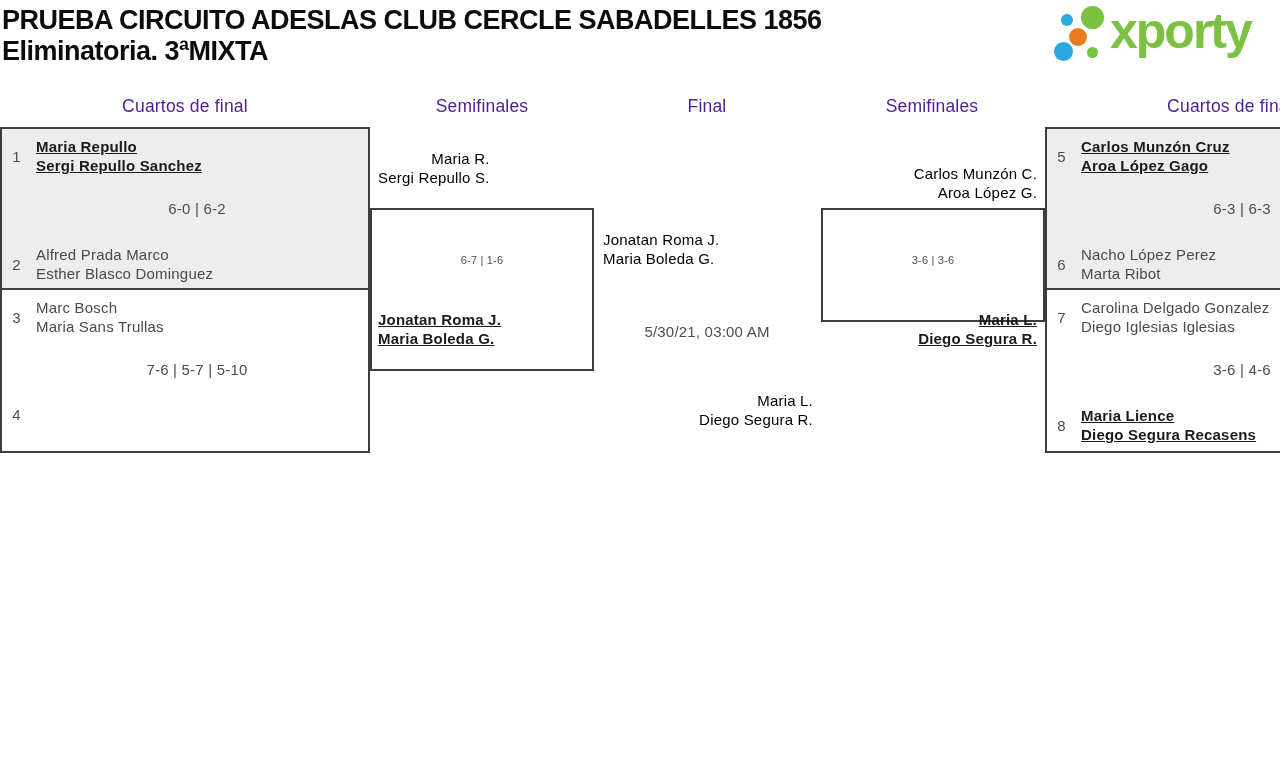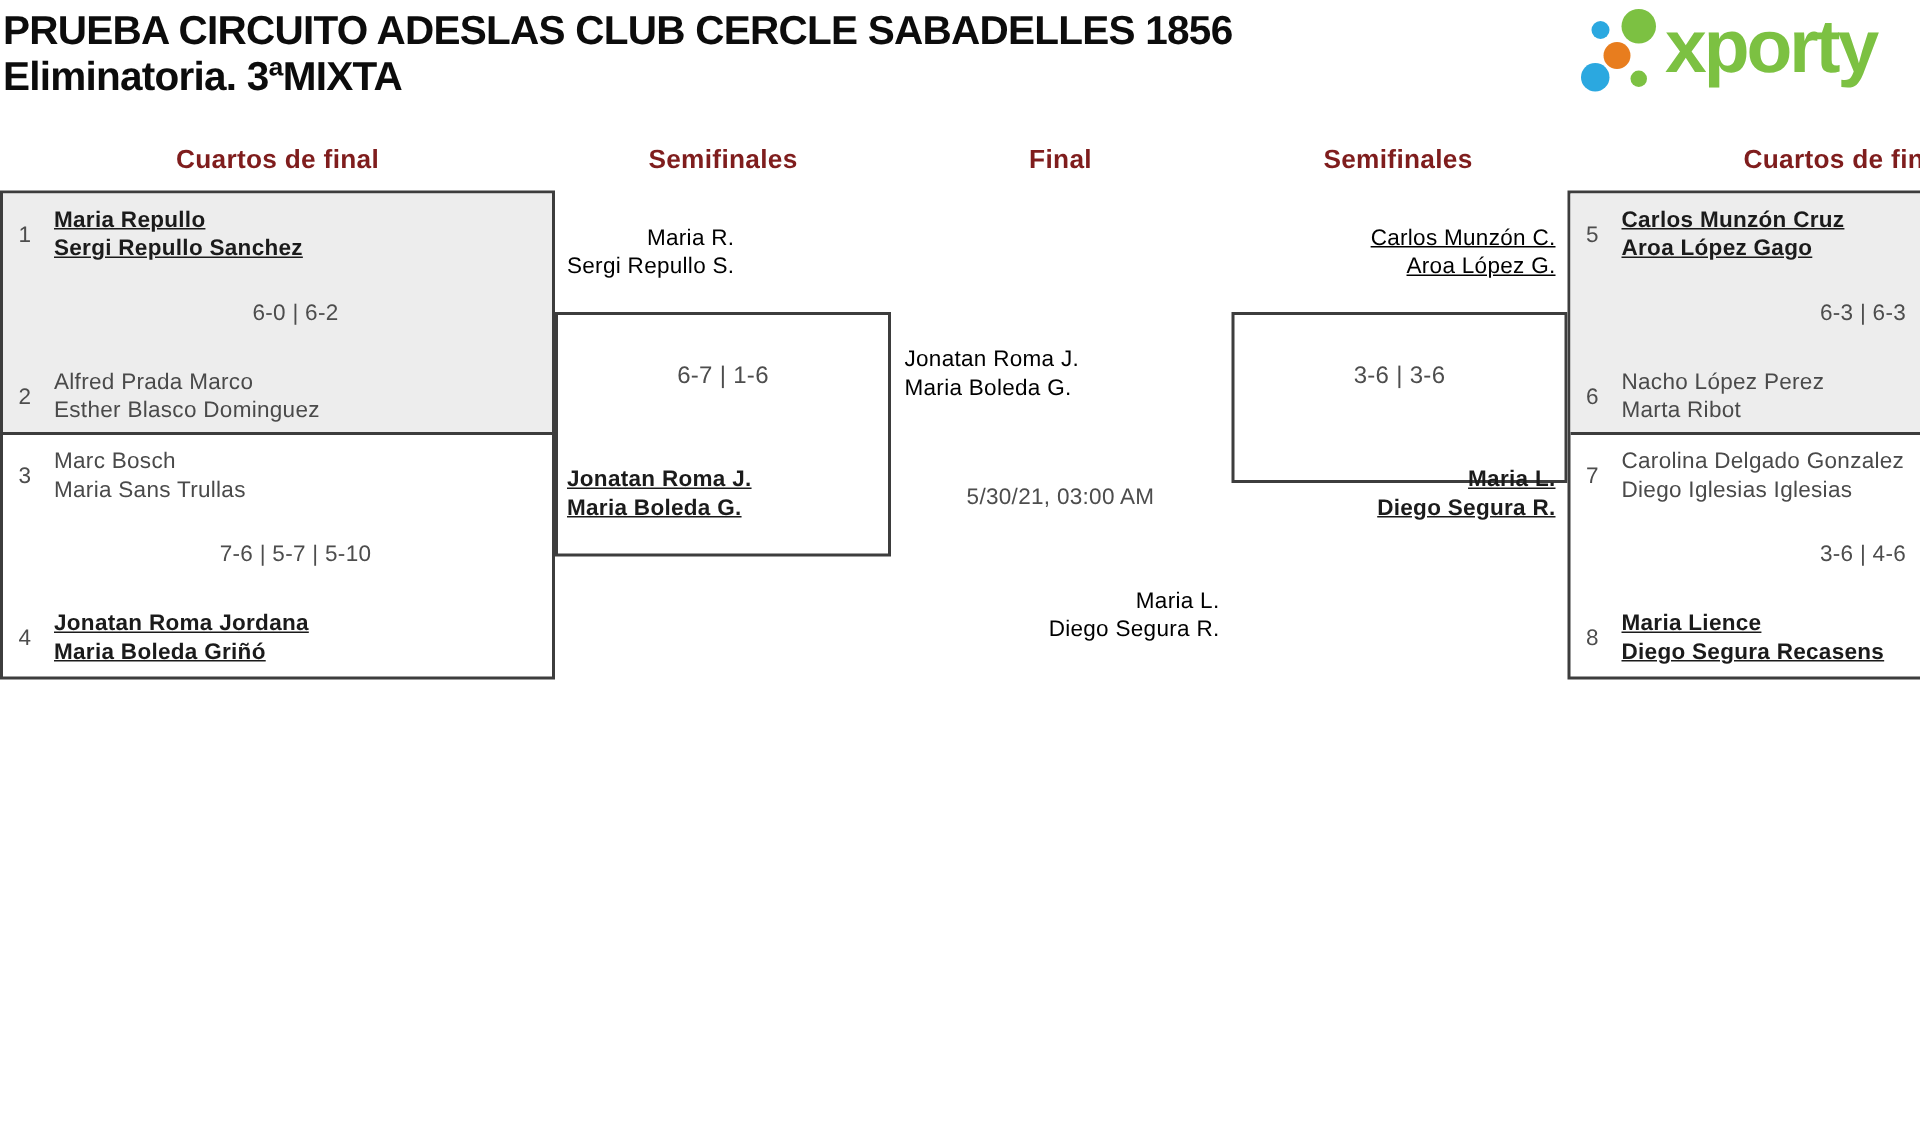--- a/index.html
+++ b/index.html
@@ -15,21 +15,21 @@
   .dot{position:absolute;border-radius:50%;}
   .dot-blue-sm {left:11px;top:14px;width:12px;height:12px;background:#2ba8e0;}
   .dot-green-lg{left:31px;top:6px;width:23px;height:23px;background:#7cc142;}
   .dot-orange  {left:19px;top:28px;width:18px;height:18px;background:#e87d1e;}
   .dot-blue-lg {left:4px;top:42px;width:19px;height:19px;background:#2ba8e0;}
   .dot-green-sm{left:37px;top:47px;width:11px;height:11px;background:#7cc142;}
   .logo-text{position:absolute;left:60px;top:4px;font-size:50px;font-weight:700;
              color:#7cc142;letter-spacing:-2px;line-height:54px;}
   
   .col-header{position:absolute;top:96px;transform:translateX(-50%);
-              font-size:17.5px;font-weight:700;color:#7f1d1d;white-space:nowrap;
+              font-size:17.5px;font-weight:400;color:#4c1d95;white-space:nowrap;
               letter-spacing:0.2px;}
   
   .match-pair{position:absolute;top:127px;width:370px;height:326px;
               border:2px solid #3d3d3d;box-sizing:border-box;background:#fff;}
   .match-pair.left{left:0;}
   .match-pair.right{left:1045px;}
   .half{position:relative;height:161px;box-sizing:border-box;}
   .half.top{background:#ededed;border-bottom:2px solid #3d3d3d;}
   .team-row{position:absolute;left:8px;display:flex;gap:13px;align-items:center;}
   .team-row.slot-a{top:8px;}
@@ -37,22 +37,22 @@
   .seed{width:13px;text-align:center;font-size:15px;color:#4d4d4d;flex:none;}
   .names{font-size:15px;line-height:19px;letter-spacing:0.2px;white-space:nowrap;}
   .winner .names, .names.winner{font-weight:700;color:#1b1b1b;text-decoration:underline;}
   .loser  .names, .names.loser {font-weight:400;color:#4a4a4a;}
   .score-line{position:absolute;top:71px;left:0;width:100%;text-align:center;
               font-size:15px;color:#4d4d4d;letter-spacing:0.2px;margin-left:12px;}
   .sf-box{position:absolute;top:208px;width:224px;height:163px;background:#fff;
           border:2px solid #3d3d3d;box-sizing:border-box;}
   .sf-box.left{left:370px;}
   .sf-box.right{left:821px;height:114px;}
-  .sf-score{position:absolute;top:32px;left:0;width:100%;text-align:center;
-            font-size:16px;color:#4d4d4d;letter-spacing:0.2px;}
+  .sf-score{position:absolute;top:44px;left:0;width:100%;text-align:center;
+            font-size:11px;color:#4d4d4d;letter-spacing:0.2px;}
   .float-label{position:absolute;font-size:15px;line-height:19px;letter-spacing:0.2px;
                white-space:nowrap;}
   .align-right{text-align:right;}
 </style>
 </head>
 <body>
 
 <div class="stage">
 
   <div class="title">
@@ -97,24 +97,20 @@
       <div class="team-row slot-a loser">
         <span class="seed">3</span>
         <div class="names">
           <div>Marc Bosch</div>
           <div>Maria Sans Trullas</div>
         </div>
       </div>
       <div class="score-line">7-6 | 5-7 | 5-10</div>
       <div class="team-row slot-b winner">
         <span class="seed">4</span>
-        <div class="names">
-          <div>Jonatan Roma Jordana</div>
-          <div>Maria Boleda Griñó</div>
-        </div>
       </div>
     </div>
   </div>
 
   <div class="match-pair right">
     <div class="half top">
       <div class="team-row slot-a winner">
         <span class="seed">5</span>
         <div class="names">
           <div>Carlos Munzón Cruz</div>
@@ -154,21 +150,21 @@
     <div>Sergi Repullo S.</div>
   </div>
   <div class="sf-box left">
     <div class="sf-score">6-7 | 1-6</div>
   </div>
   <div class="float-label winner names" style="left:378px;top:310px;">
     <div>Jonatan Roma J.</div>
     <div>Maria Boleda G.</div>
   </div>
 
-  <div class="float-label loser align-right" style="right:243px;top:149px;text-decoration:underline;">
+  <div class="float-label loser align-right" style="right:243px;top:164px;">
     <div>Carlos Munzón C.</div>
     <div>Aroa López G.</div>
   </div>
   <div class="sf-box right">
     <div class="sf-score">3-6 | 3-6</div>
   </div>
   <div class="float-label winner names align-right" style="right:243px;top:310px;">
     <div>Maria L.</div>
     <div>Diego Segura R.</div>
   </div>

